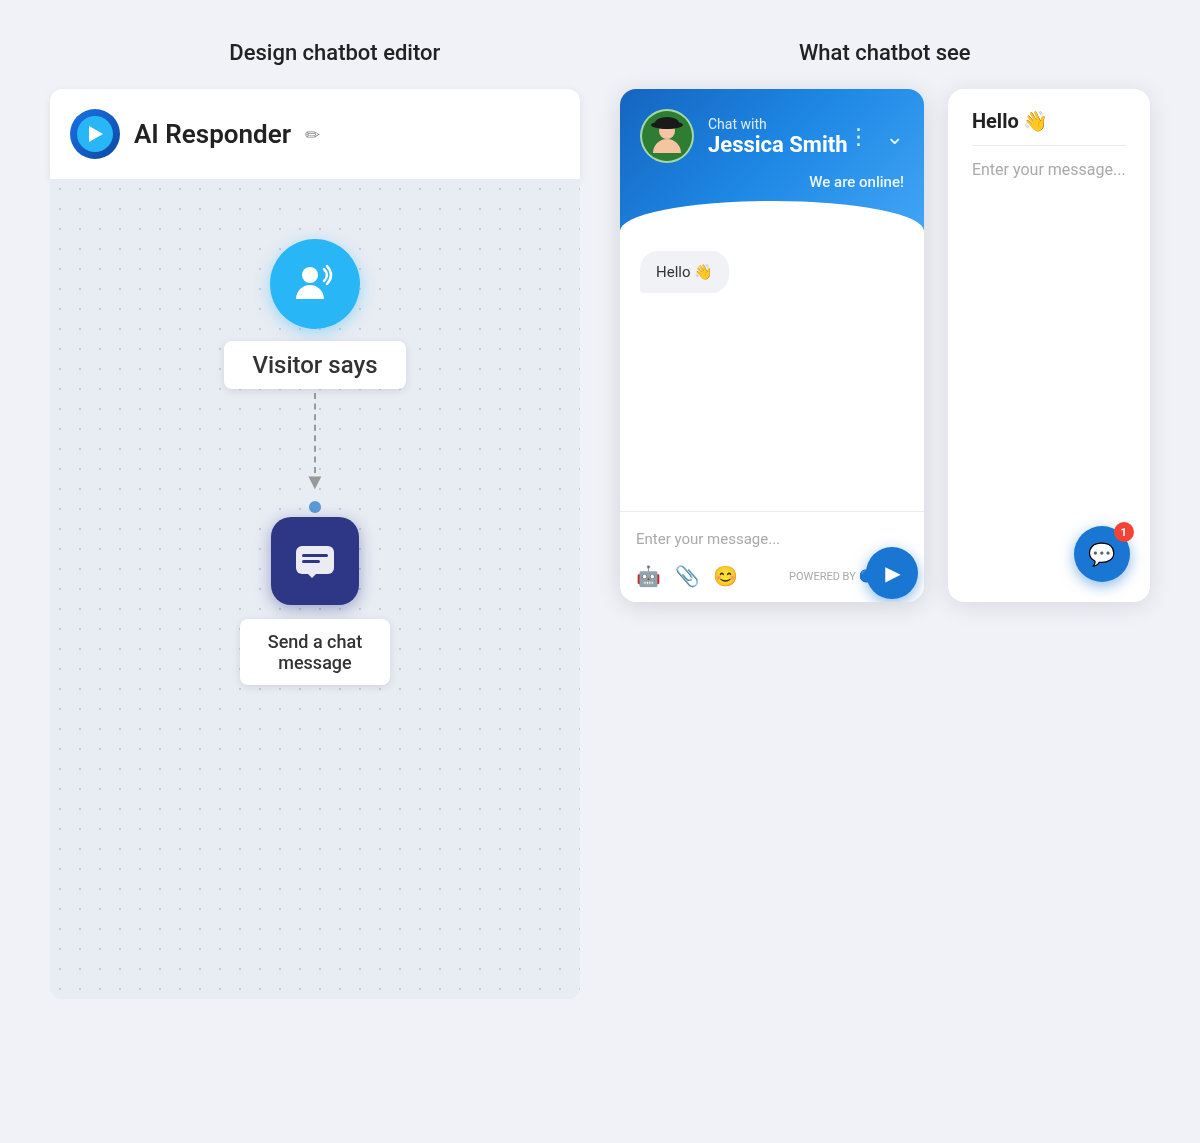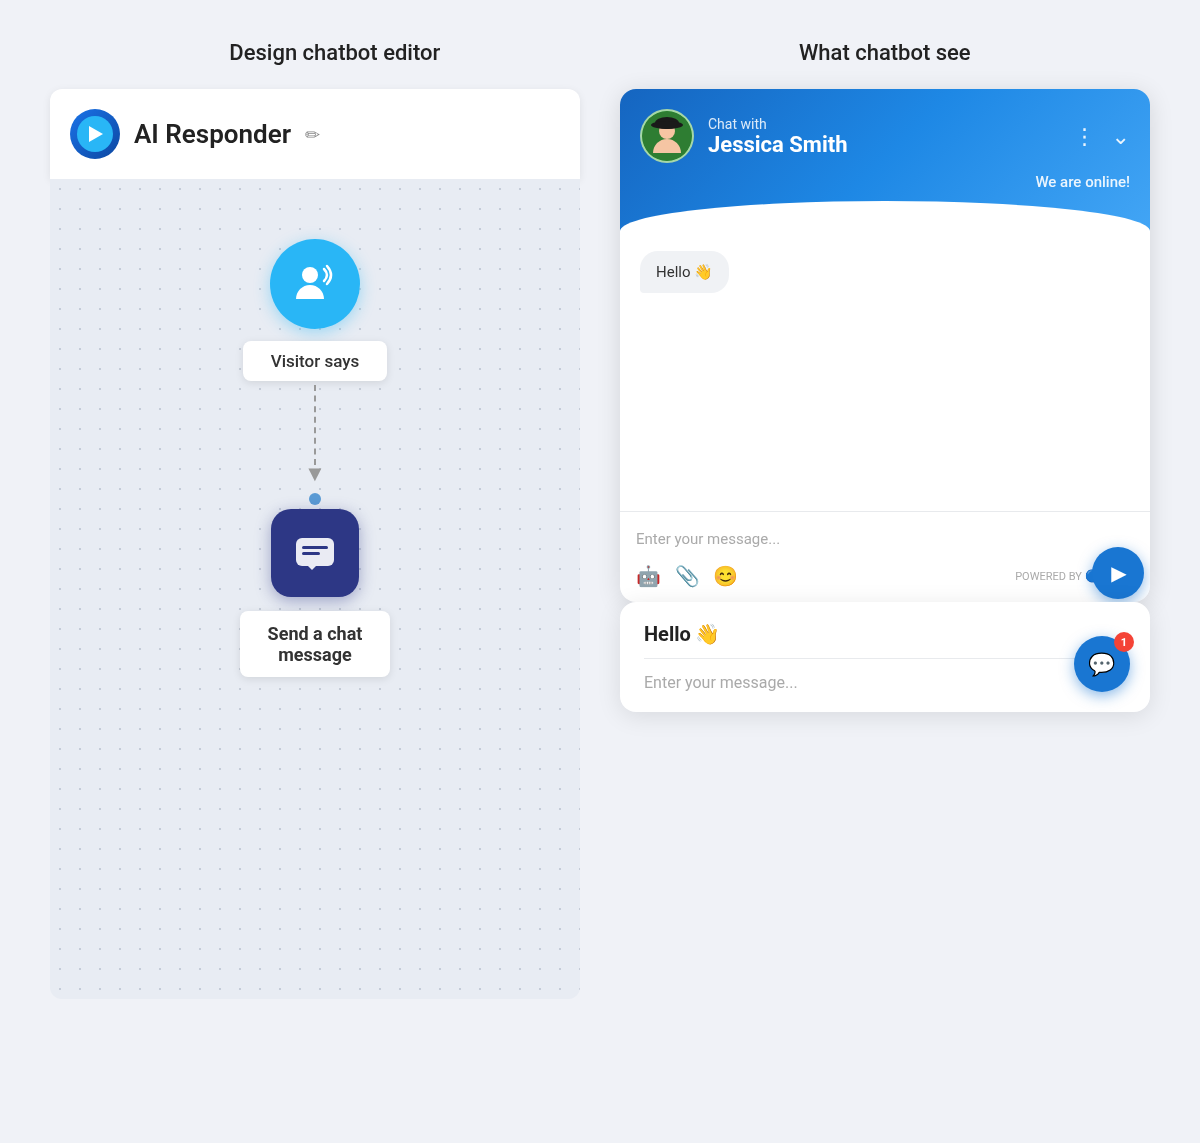--- a/index.html
+++ b/index.html
@@ -126,21 +126,21 @@
       display: flex;
       align-items: center;
       justify-content: center;
       box-shadow: 0 4px 16px rgba(41,182,246,0.4);
     }
 
     .visitor-label-box {
       background: #fff;
       border-radius: 8px;
       padding: 10px 28px;
-      font-size: 17px;
+      font-size: 24px;
       font-weight: 500;
       color: #333;
       box-shadow: 0 2px 8px rgba(0,0,0,0.1);
     }
 
     .connector-line {
       display: flex;
       flex-direction: column;
       align-items: center;
       gap: 0;
@@ -194,21 +194,22 @@
       font-weight: 500;
       color: #333;
       text-align: center;
       box-shadow: 0 2px 8px rgba(0,0,0,0.1);
     }
 
     
     .preview-panel {
       flex: 1;
       display: flex;
-      flex-direction: column;
+      flex-direction: row;
+      gap: 24px;
     }
 
     
     .chat-widget {
       background: #fff;
       border-radius: 16px;
       overflow: hidden;
       box-shadow: 0 4px 24px rgba(0,0,0,0.12);
     }
 
@@ -494,21 +495,21 @@
         <div class="action-icon-box">
 
           <svg width="50" height="50" viewBox="0 0 50 50" fill="none" xmlns="http://www.w3.org/2000/svg">
             <rect x="6" y="10" width="38" height="28" rx="6" fill="white" fill-opacity="0.9"></rect>
             <rect x="12" y="18" width="26" height="3" rx="1.5" fill="#2d3785"></rect>
             <rect x="12" y="24" width="18" height="3" rx="1.5" fill="#2d3785"></rect>
             <path d="M18 38 L22 42 L26 38" fill="white" fill-opacity="0.9"></path>
           </svg>
         </div>
         <div class="action-label-box">
-          <span style="white-space: pre-line; font-weight: bold;">Send a chat
+          <span style="white-space: pre-line;">Send a chat
 message</span>
         </div>
       </div>
 
     </div>
   </div>
 
   <div class="preview-panel">
 
     <div class="chat-widget">

